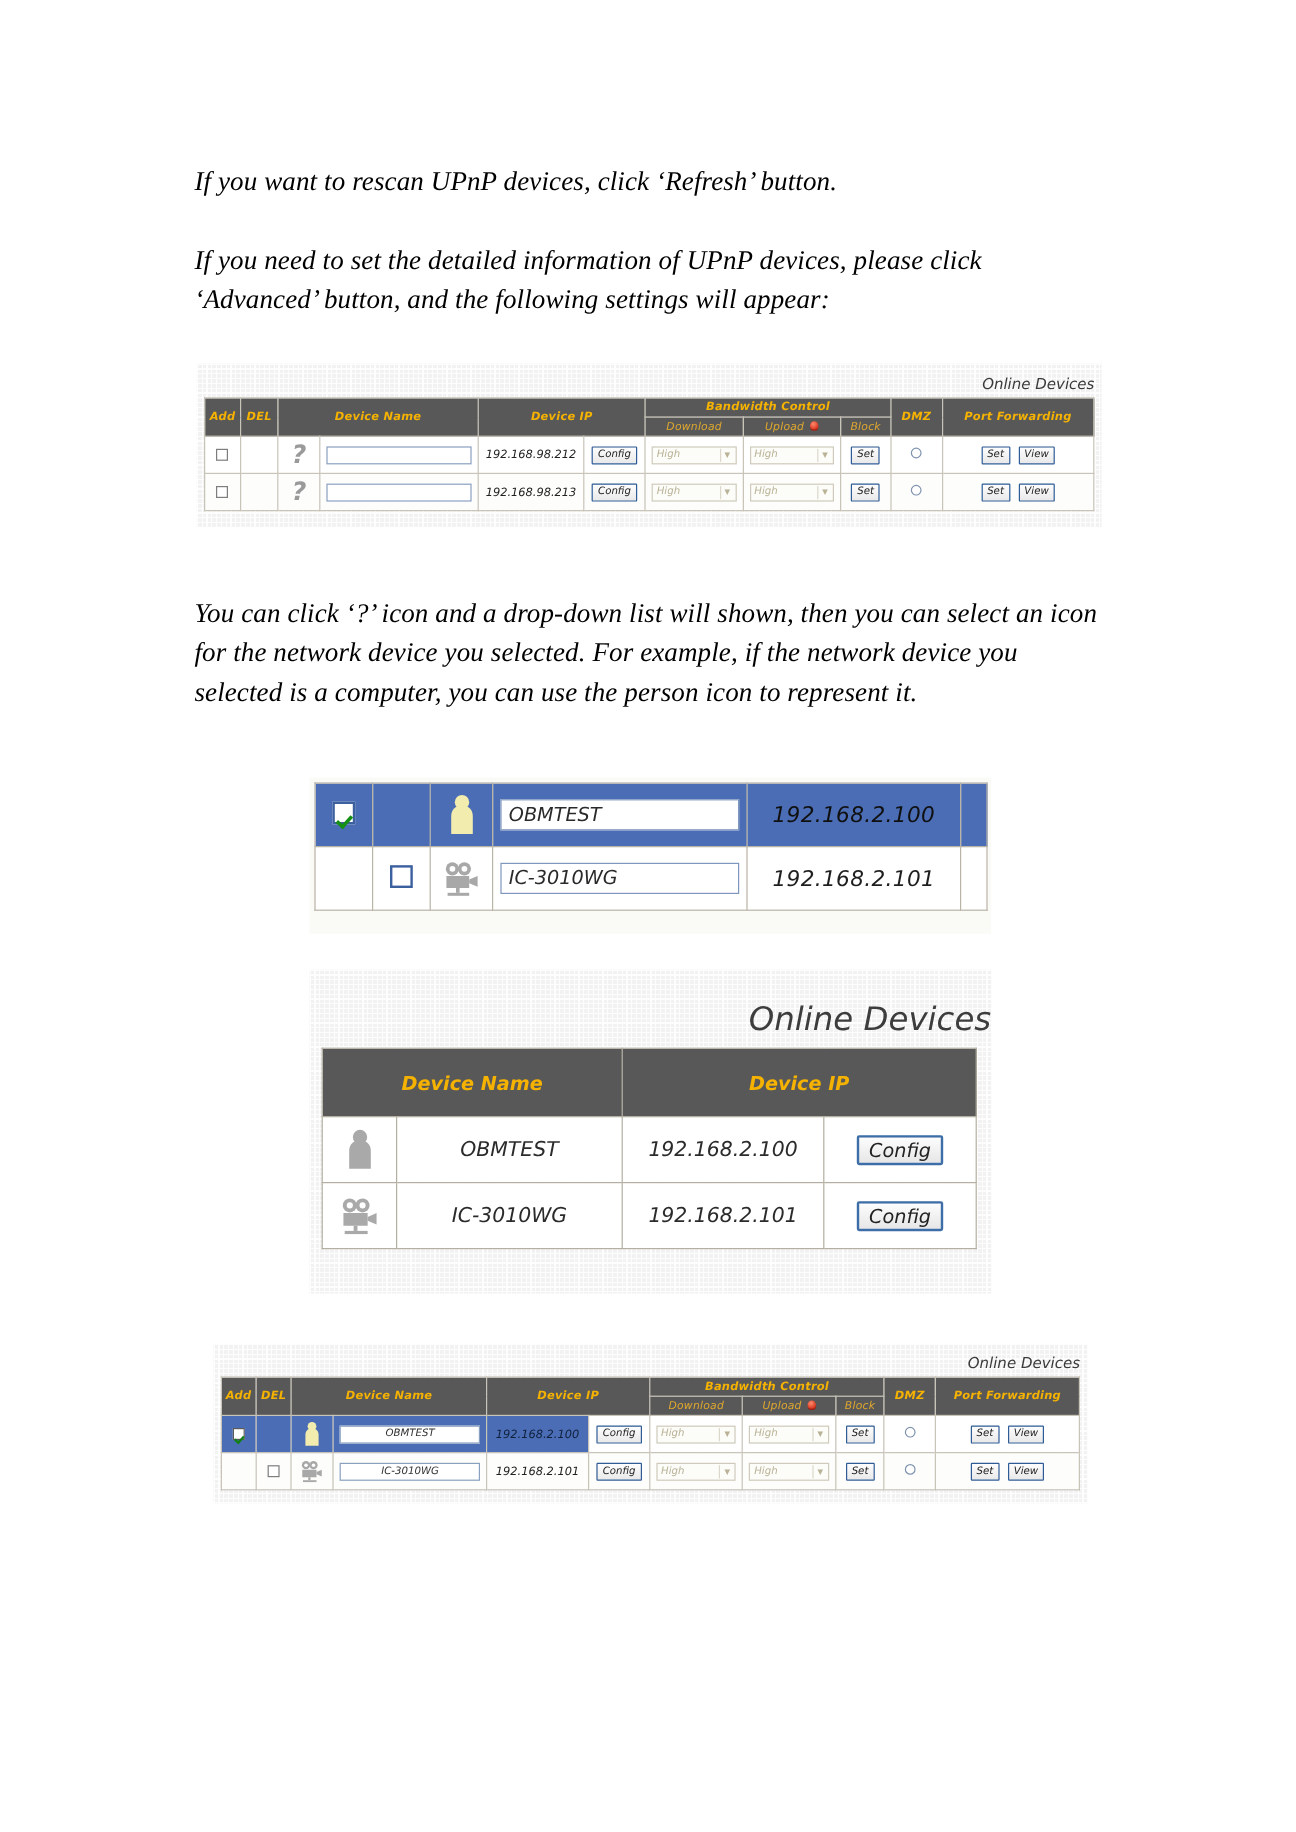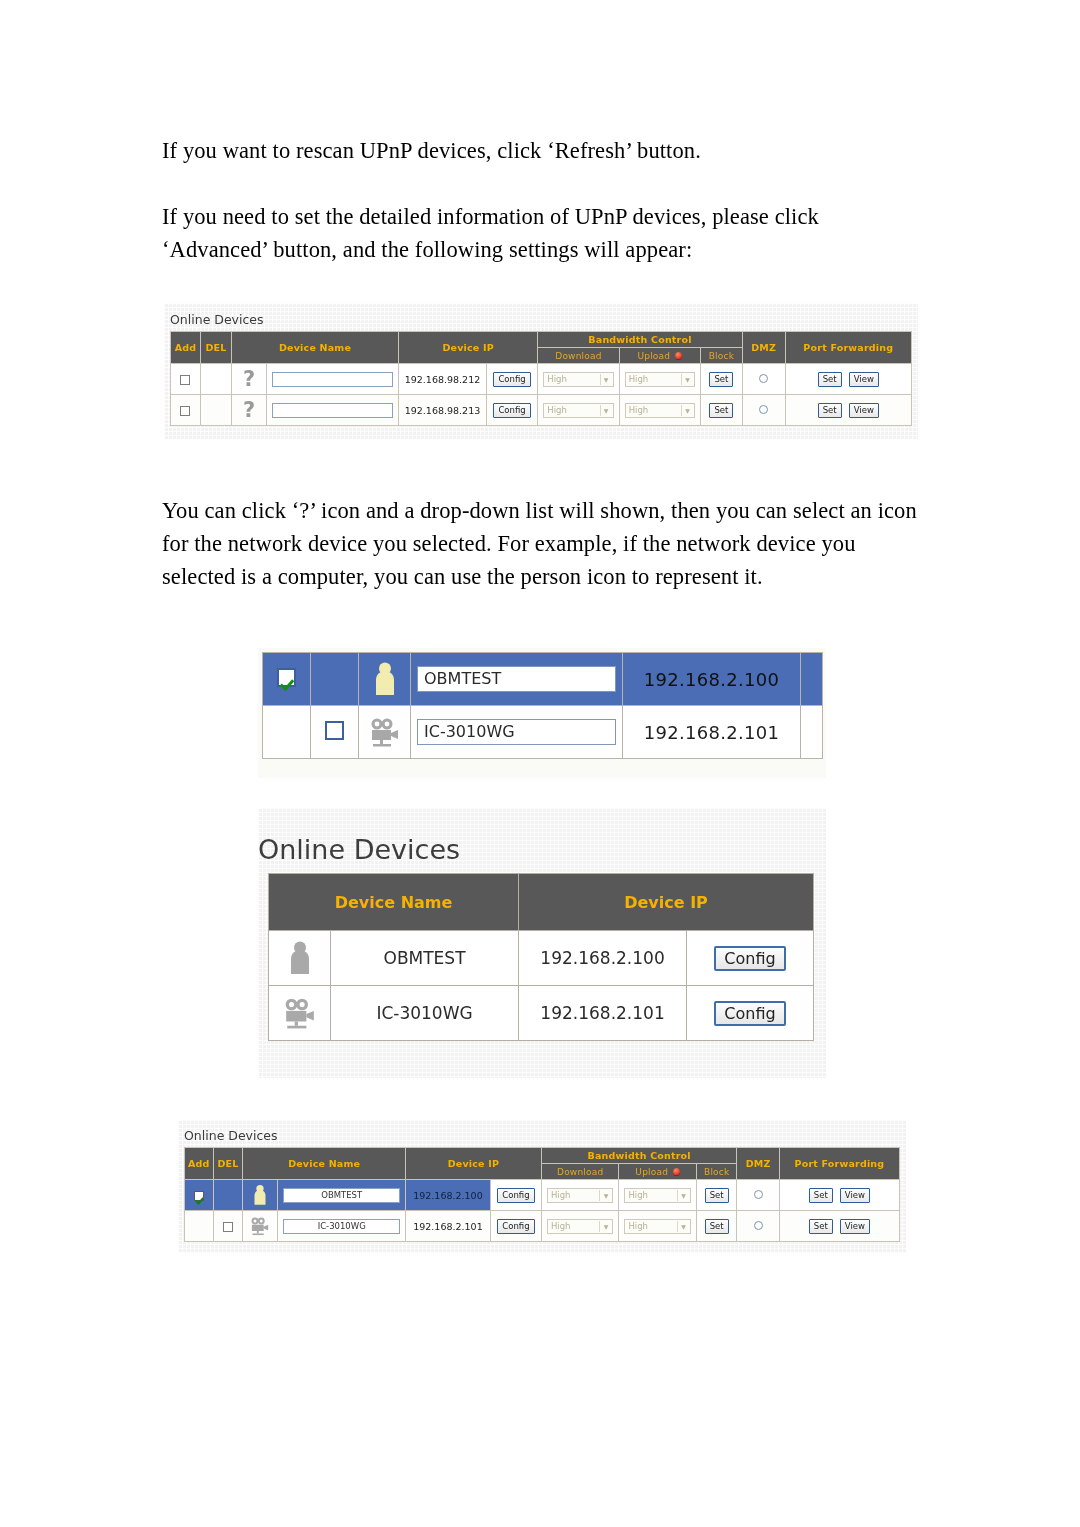--- a/index.html
+++ b/index.html
@@ -3,21 +3,21 @@
 <meta charset="utf-8">
 <style>
   html,body{margin:0;padding:0;}
   body{
     width:1080px;height:1527px;
     background:#ffffff;
     font-family:"Liberation Serif", serif;
     position:relative;
     overflow:hidden;
   }
-  .page{position:absolute;left:0;top:0;width:1044px;height:1527px;}
+  .page{position:absolute;left:0;top:0;width:1044px;height:1527px;font-style:italic;}
 
   
   .prose{
     position:absolute;
     left:162px;
     width:760px;
     font-family:"Liberation Serif", serif;
     font-size:22.5px;
     line-height:33px;
     color:#000;
@@ -51,21 +51,21 @@
     color:#f5b200;
     font-weight:bold;
     text-align:center;
     font-size:9.5px;
     letter-spacing:.2px;
   }
   .rtable .hd.sub{font-weight:normal;color:#e0a82e;font-size:9px;}
   .rtable .cell{background:#ffffff;text-align:center;font-size:9.5px;color:#222;height:30px;}
   .rtable .cell.alt{background:#fdfdfb;}
   .shot-title{
-    text-align:left;
+    text-align:right;
     font-family:"DejaVu Sans", sans-serif;
     font-size:12.5px;
     color:#3a3a3a;
   }
 
   
   .tinput{
     width:100%;
     height:15px;
     box-sizing:border-box;

